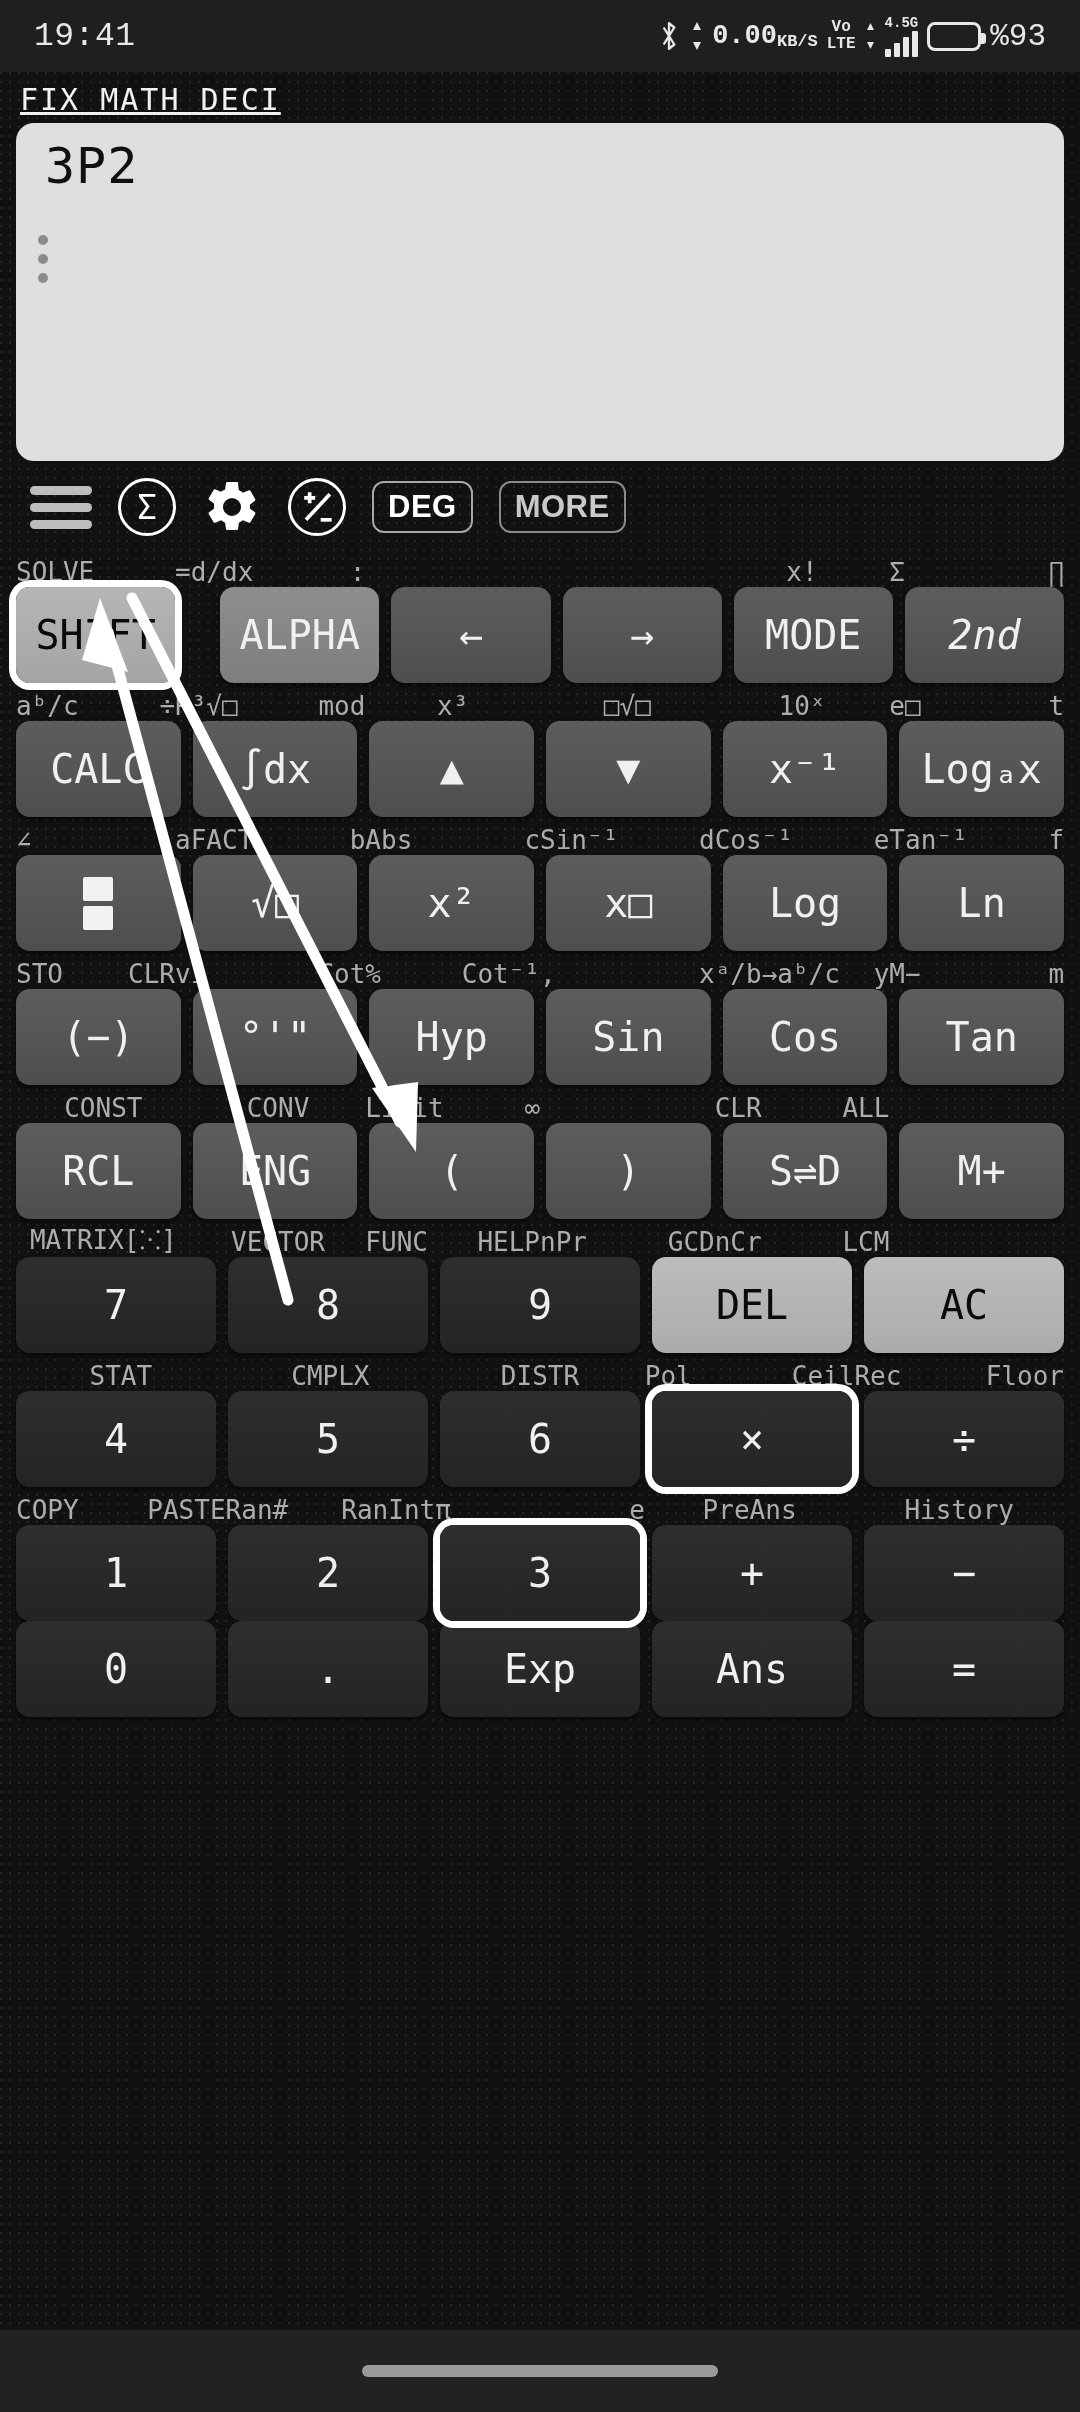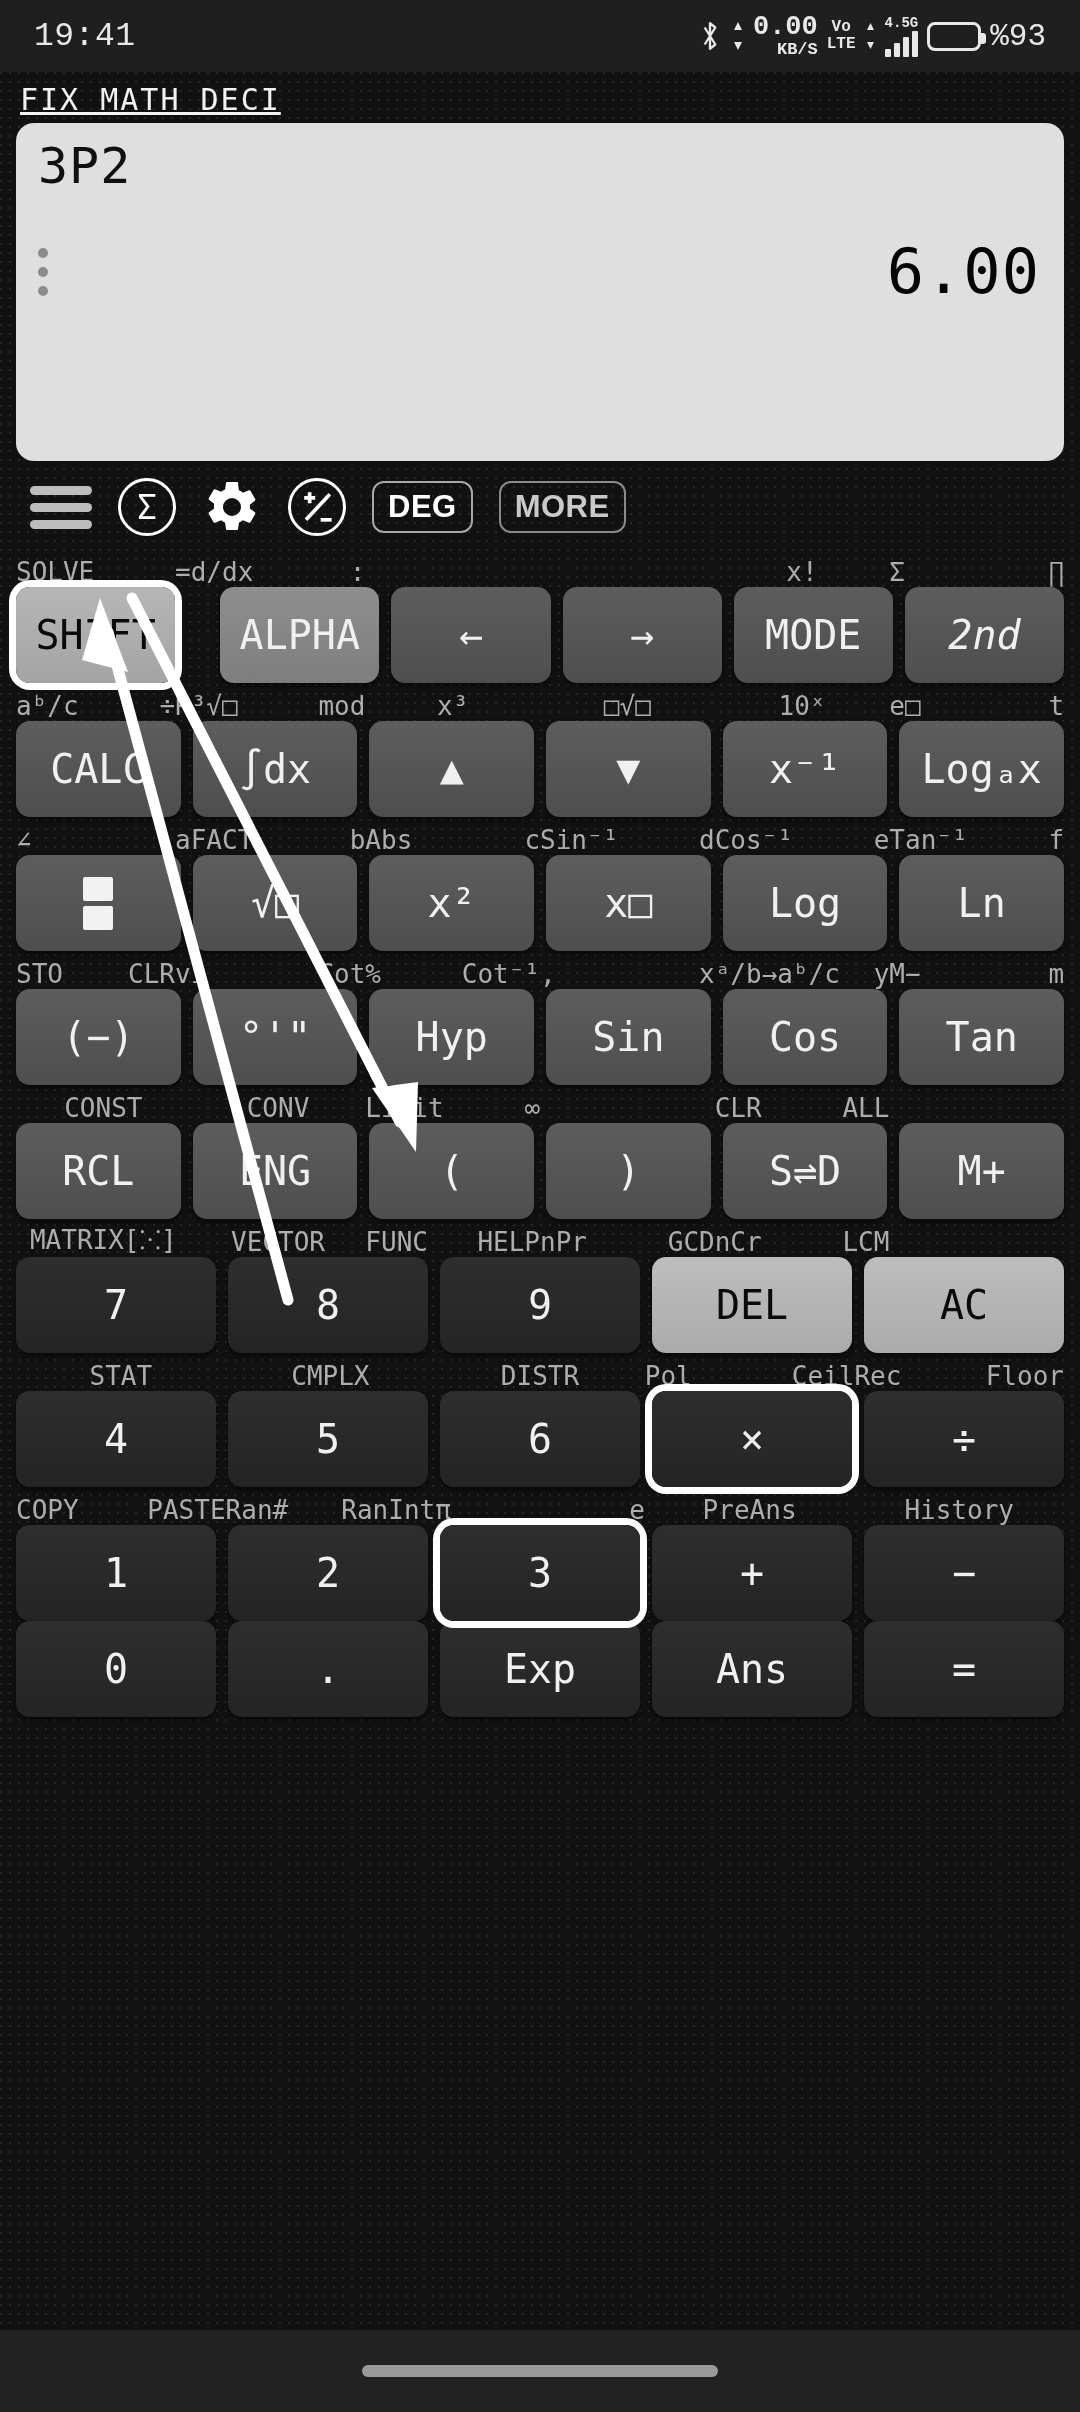--- a/index.html
+++ b/index.html
@@ -13,21 +13,21 @@
 
   
   #statusbar{
     height:72px; background:#1f1f1f; color:#e8e8e8;
     display:flex; align-items:center; justify-content:space-between;
     padding:0 34px; font-family:Liberation Mono, monospace;
   }
   #clock{ font-size:33px; letter-spacing:.5px; }
   #status-right{ display:flex; align-items:center; gap:9px; }
   .si{ display:flex; align-items:center; }
-  .net-stack{ display:flex; flex-direction:column; align-items:flex-end; line-height:1;justify-content:flex-end; }
+  .net-stack{ display:flex; flex-direction:row; align-items:flex-end; line-height:1;justify-content:flex-end; }
   .net-rate{ font-size:27px; font-weight:600; }
   .net-unit{ font-size:17px; font-weight:600; }
   .volte{ display:flex; flex-direction:column; align-items:center; line-height:1.05; font-size:16px; font-weight:700; }
   .gen-stack{ display:flex; flex-direction:column; align-items:flex-start; line-height:1; }
   .gen-lbl{ font-size:14px; font-weight:700; margin-bottom:1px;}
   .bars{ display:flex; align-items:flex-end; gap:3px; height:26px; }
   .bars i{ width:6px; background:#e8e8e8; border-radius:1px; display:block; }
   .battshell{
     width:54px; height:29px; border:3px solid #e8e8e8; border-radius:8px;
     padding:3px; position:relative;
@@ -50,21 +50,21 @@
 
   #modeline{
     color:#f2f2f2; font-size:30px; letter-spacing:2px;
     padding:2px 6px 6px; font-family:"DejaVu Sans Mono", monospace;text-decoration:underline;
   }
 
   
   #display{
     background:#dfdfdf; border-radius:18px;
     height:338px; margin:0 2px; position:relative;
-    padding:14px 22px;
+    padding:14px 29px;
   }
   #expr{
     font-size:50px; color:#101010; letter-spacing:1px;
     font-family:"DejaVu Sans Mono", monospace;
   }
   #resultrow{
     position:absolute; left:22px; right:24px; top:112px;
     display:flex; align-items:center; justify-content:space-between;
   }
   #kebab{ display:flex; flex-direction:column; gap:9px; }
@@ -182,21 +182,20 @@
   <div id="modeline">FIX MATH DECI</div>
 
   <div id="display">
     <div id="expr">3P2</div>
     <div id="resultrow">
       <span id="kebab">
           <i></i>
           <i></i>
           <i></i>
         </span>
-      <span id="result">6.00</span>
     </div>
   </div>
 
   <div id="toolbar">
     <span class="tb" id="ic-menu">
         <i></i>
         <i></i>
         <i></i>
       </span>
     <span class="circ">Σ</span>

